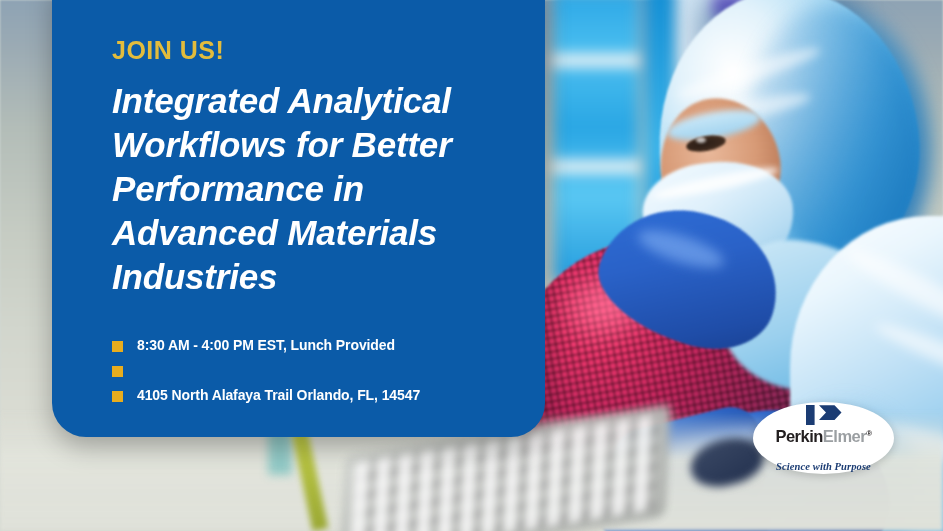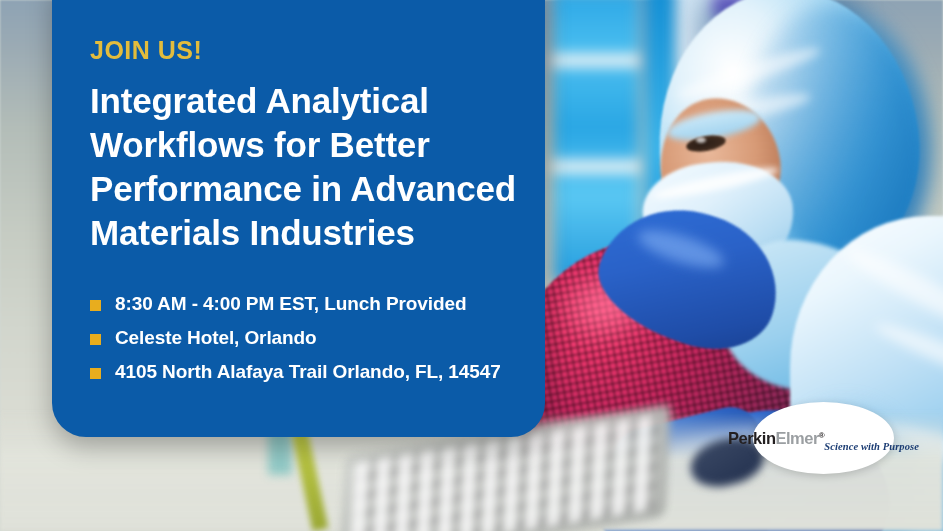--- a/index.html
+++ b/index.html
@@ -349,38 +349,39 @@
   .panel {
     position: absolute;
     left: 52px; top: -18px;
     width: 493px; height: 455px;
     background: #0b5ba8;
     border-radius: 0 0 34px 34px;
     box-shadow: 0 10px 26px rgba(0,0,0,.28);
   }
   .panel-inner {
     position: absolute;
-    left: 38px; top: 56px; right: 26px;
+    left: 60px; top: 56px; right: 26px;
   }
 
   .eyebrow {
     color: #e3bc3c;
     font-size: 25px;
     font-weight: 700;
     letter-spacing: .5px;
     margin: 0 0 16px 0;
     line-height: 1;
   }
   .headline {
     color: #ffffff;
     font-size: 35px;
     font-weight: 700;
     line-height: 1.26;
     margin: 0;
     letter-spacing: -.2px;
+    font-style: italic;
   }
 
   .bullets {
     list-style: none;
     margin: 38px 0 0 0;
     padding: 0;
   }
   .bullet {
     display: flex;
     align-items: center;
@@ -390,36 +391,36 @@
     width: 11px;
     height: 11px;
     background: #e8ad1e;
     flex: 0 0 auto;
     margin-right: 14px;
     position: relative;
     top: 1px;
   }
   .bullet-text {
     color: #ffffff;
-    font-size: 19px;
+    font-size: 14px;
     font-weight: 700;
     line-height: 1.2;
     letter-spacing: -.1px;
   }
 
   
   .logo {
     position: absolute;
     left: 753px; top: 402px;
     width: 141px; height: 72px;
     background: #ffffff;
     border-radius: 50%;
     box-shadow: 0 2px 8px rgba(0,0,0,.18);
     display: flex;
-    flex-direction: row;
+    flex-direction: column;
     align-items: center;
     justify-content: center;
   }
   .logo-mark {
     width: 48px;
     height: 22px;
     margin-bottom: 2px;
   }
   .logo-word {
     font-size: 16.5px;
@@ -517,21 +518,20 @@
 
       <h1 class="headline">Integrated Analytical Workflows for Better Performance in Advanced Materials Industries</h1>
 
       <ul class="bullets">
         <li class="bullet">
           <span class="bullet-marker"></span>
           <span class="bullet-text">8:30 AM - 4:00 PM EST, Lunch Provided</span>
         </li>
         <li class="bullet">
           <span class="bullet-marker"></span>
-          <span class="bullet-text">Celeste Hotel, Orlando</span>
         </li>
         <li class="bullet">
           <span class="bullet-marker"></span>
           <span class="bullet-text">4105 North Alafaya Trail Orlando, FL, 14547</span>
         </li>
       </ul>
 
     </div>
   </div>
 

